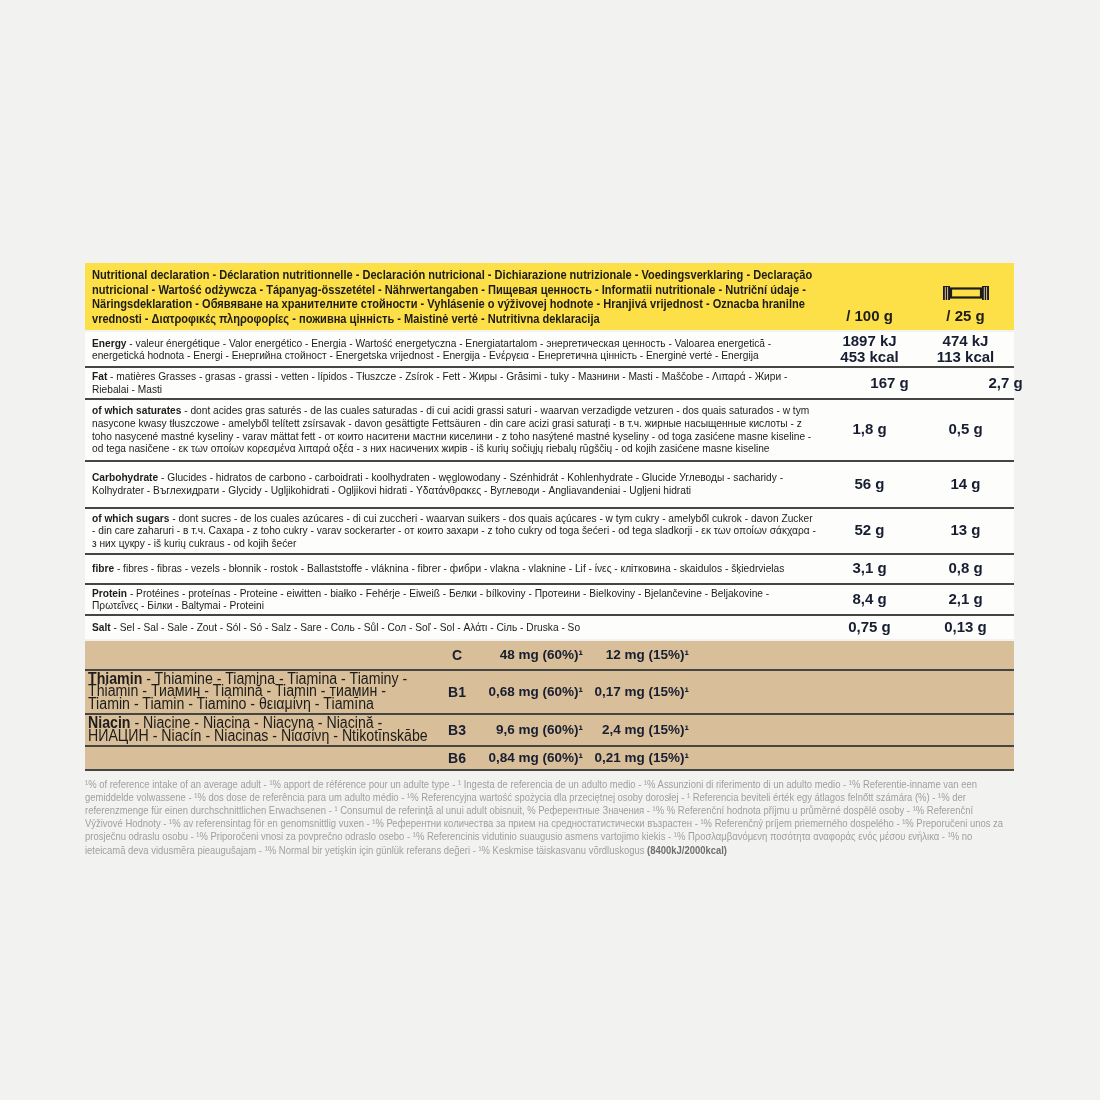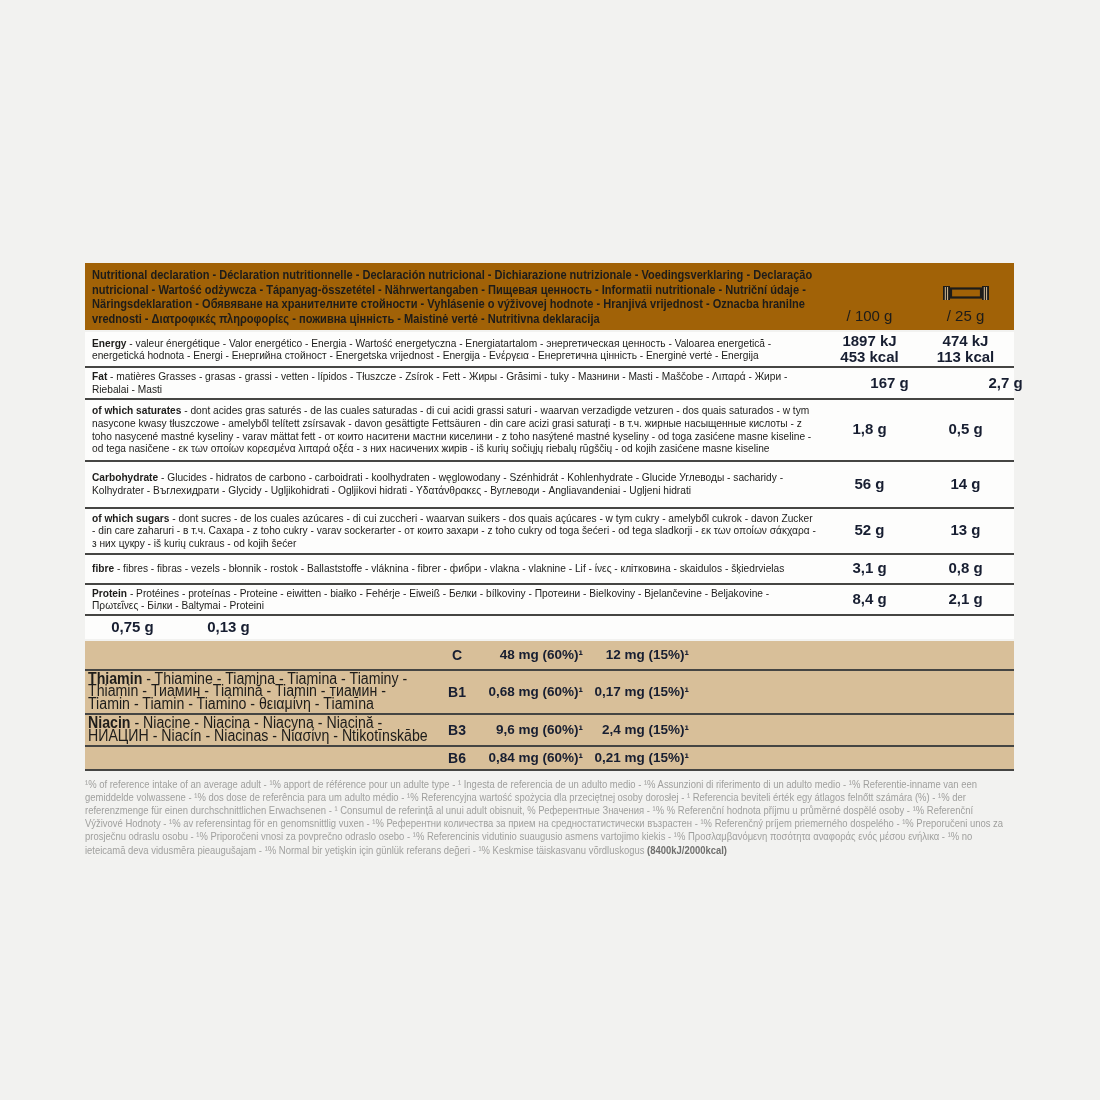--- a/index.html
+++ b/index.html
@@ -4,25 +4,25 @@
 <style>
   html,body{margin:0;padding:0;}
   body{width:1100px;height:1100px;background:#f2f2f0;font-family:"Liberation Sans",sans-serif;}
   .stage{position:relative;width:1100px;height:1100px;overflow:hidden;}
   .sheet{position:absolute;left:85px;top:263px;width:929px;}
 
   
   .cond{display:block;transform:scaleX(0.885);transform-origin:0 0;width:113%;}
 
   
-  .hdr{background:#a16207;display:flex;min-height:67px;box-sizing:border-box;padding:5px 0 4px 7px;margin-bottom:2px;}
+  .hdr{background:#fde047;display:flex;min-height:67px;box-sizing:border-box;padding:5px 0 4px 7px;margin-bottom:2px;}
   .hdr-title{flex:1 1 auto;font-size:12.5px;line-height:14.6px;font-weight:bold;color:#1d1c1a;overflow:hidden;}
   .hdr-col{width:95px;flex:0 0 auto;display:flex;flex-direction:column;justify-content:flex-end;align-items:center;padding-bottom:2px;}
   .hdr-col.c25{width:97px;}
-  .hdr-col .unit{font-size:15px;font-weight:normal;color:#1d1c1a;}
+  .hdr-col .unit{font-size:15px;font-weight:bold;color:#1d1c1a;}
   .baricon{margin-bottom:6px;height:16px;}
 
   
   .row{background:#fdfdfc;display:flex;border-bottom:2px solid #454543;}
   .lbl{flex:0 0 737px;box-sizing:border-box;padding:2px 4px 2px 7px;font-size:11.5px;line-height:12.6px;color:#1d1c1a;overflow:hidden;align-self:center;}
   .lbl b{font-weight:bold;}
   .val{flex:0 0 95px;display:flex;flex-direction:column;justify-content:center;align-items:center;font-size:15px;line-height:16.5px;font-weight:bold;color:#171e31;text-align:center;}
   .val.c25{flex:0 0 97px;}
   .r-energy{min-height:34px;} .r-fat{min-height:29px;gap:20px;} .r-sat{min-height:60px;}
   .r-carb{min-height:45px;} .r-sug{min-height:44px;} .r-fib{min-height:28px;}
@@ -155,20 +155,23 @@
         </div>
       <div class="val">
           <div>8,4 g</div>
         </div>
       <div class="val c25">
           <div>2,1 g</div>
         </div>
     </div>
 
     <div class="row r-salt">
+      <div class="lbl">
+          <span class="cond"><b>Salt</b><span> - Sel - Sal - Sale - Zout - Sól - Só - Salz - Sare - Соль - Sůl - Сол - Soľ - Sol - Αλάτι - Сіль - Druska - So</span></span>
+        </div>
       <div class="val">
           <div>0,75 g</div>
         </div>
       <div class="val c25">
           <div>0,13 g</div>
         </div>
     </div>
 
     <div class="vits">
       <div class="vits-rows">

